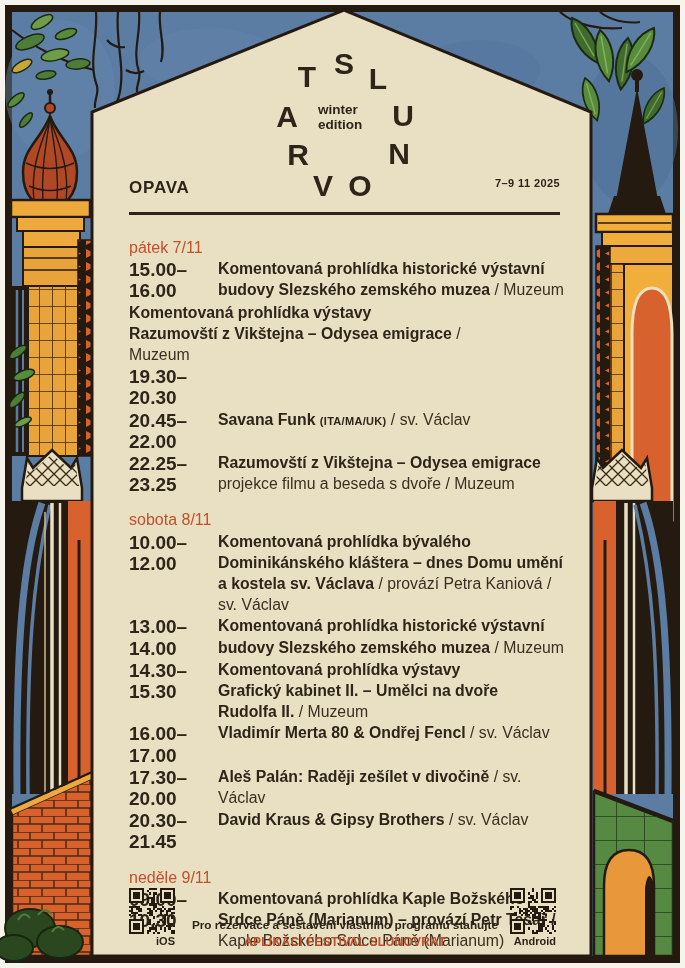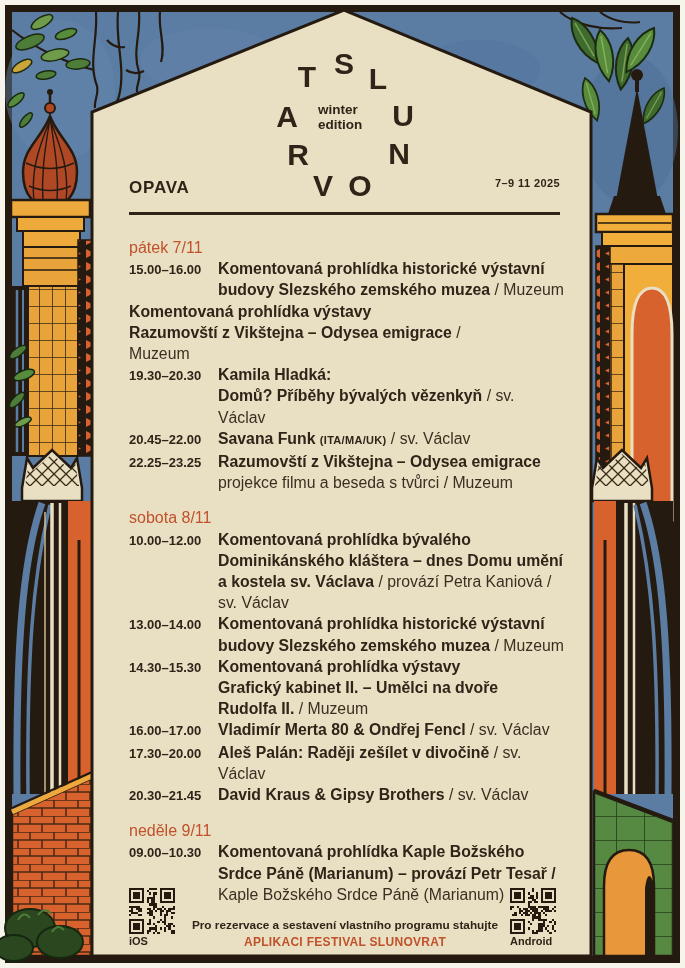--- a/index.html
+++ b/index.html
@@ -27,28 +27,28 @@
 
   .city{position:absolute;left:129px;top:178px;font-size:17px;font-weight:700;letter-spacing:.8px;}
   .dates{position:absolute;right:125px;top:177px;font-size:11px;font-weight:700;letter-spacing:.4px;}
   .rule{position:absolute;left:129px;top:212px;width:431px;height:2.5px;background:var(--ink);}
 
   
   .program{position:absolute;left:129px;top:237px;width:436px;}
   .section + .section{margin-top:14px;}
   .sec-heading{color:var(--orange);font-weight:400;font-size:16px;line-height:21.2px;}
   .event{display:flex;}
-  .time{width:89px;flex:none;font-size:13px;font-weight:600;line-height:21.2px;padding-top:1px;color:var(--ink);}
+  .time{width:89px;flex:none;font-size:19px;font-weight:600;line-height:21.2px;padding-top:1px;color:var(--ink);}
   .ev-body{flex:1;font-size:15.8px;line-height:21.2px;color:var(--ink);}
   .seg-b{font-weight:700;}
   .seg-r{font-weight:400;color:#3a2f20;}
   .seg-c{font-weight:700;font-size:11px;letter-spacing:.3px;}
 
   
-  .qr-block{position:absolute;width:46px;text-align:left;}
+  .qr-block{position:absolute;width:46px;text-align:right;}
   .qr-ios{left:129px;top:888px;}
   .qr-android{left:510px;top:888px;}
   .qr{width:46px;height:46px;display:block;}
   .qr-label{font-size:11px;font-weight:600;margin-top:1px;color:var(--ink);}
   .note{position:absolute;left:160px;top:911px;width:370px;text-align:center;margin-top:7px;}
   .note-1{font-size:11.8px;font-weight:600;color:var(--ink);}
   .note-2{font-size:12px;font-weight:700;color:var(--orange);margin-top:3px;letter-spacing:.3px;}
 </style>
 </head>
 <body>
@@ -272,36 +272,32 @@
           </div>
           <div class="event">
             <div class="ev-body">
               <div class="ev-line"><span class="seg-b">Komentovaná prohlídka výstavy</span></div>
               <div class="ev-line"><span class="seg-b">Razumovští z Vikštejna – Odysea emigrace</span><span class="seg-r"> /</span></div>
               <div class="ev-line"><span class="seg-r">Muzeum</span></div>
             </div>
           </div>
           <div class="event">
             <div class="time">19.30–20.30</div>
-            <div class="ev-body">
-              <div class="ev-line"><span class="seg-b">Kamila Hladká:</span></div>
-              <div class="ev-line"><span class="seg-b">Domů? Příběhy bývalých vězenkyň</span><span class="seg-r"> / sv. Václav</span></div>
-            </div>
           </div>
           <div class="event">
             <div class="time">20.45–22.00</div>
             <div class="ev-body">
               <div class="ev-line"><span class="seg-b">Savana Funk </span><span class="seg-c">(ITA/MA/UK)</span><span class="seg-r"> / sv. Václav</span></div>
             </div>
           </div>
           <div class="event">
             <div class="time">22.25–23.25</div>
             <div class="ev-body">
               <div class="ev-line"><span class="seg-b">Razumovští z Vikštejna – Odysea emigrace</span></div>
-              <div class="ev-line"><span class="seg-r">projekce filmu a beseda s tvůrci / Muzeum</span></div>
+              <div class="ev-line"><span class="seg-r">projekce filmu a beseda s dvoře / Muzeum</span></div>
             </div>
           </div>
         </div>
         <div class="section">
           <div class="sec-heading">sobota 8/11</div>
           <div class="event">
             <div class="time">10.00–12.00</div>
             <div class="ev-body">
               <div class="ev-line"><span class="seg-b">Komentovaná prohlídka bývalého</span></div>
               <div class="ev-line"><span class="seg-b">Dominikánského kláštera – dnes Domu umění</span></div>

